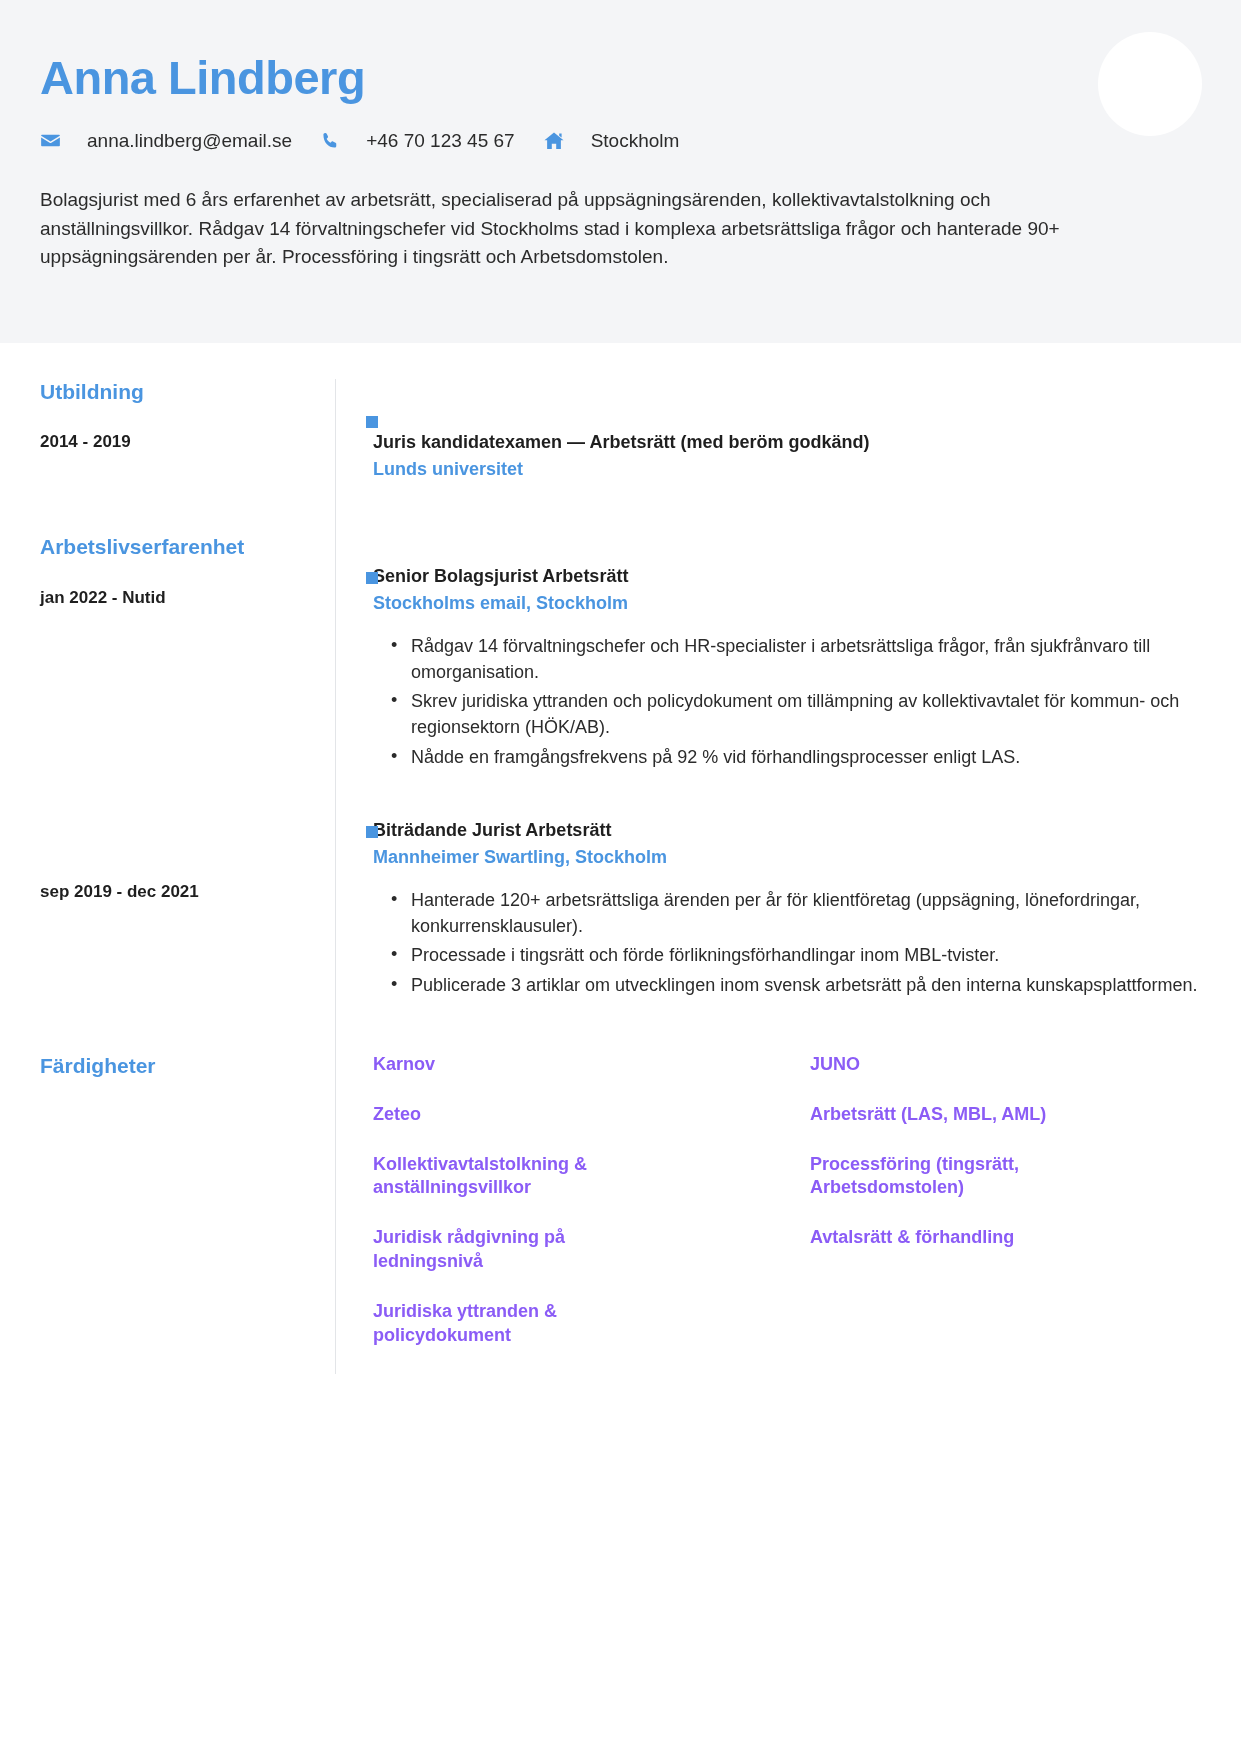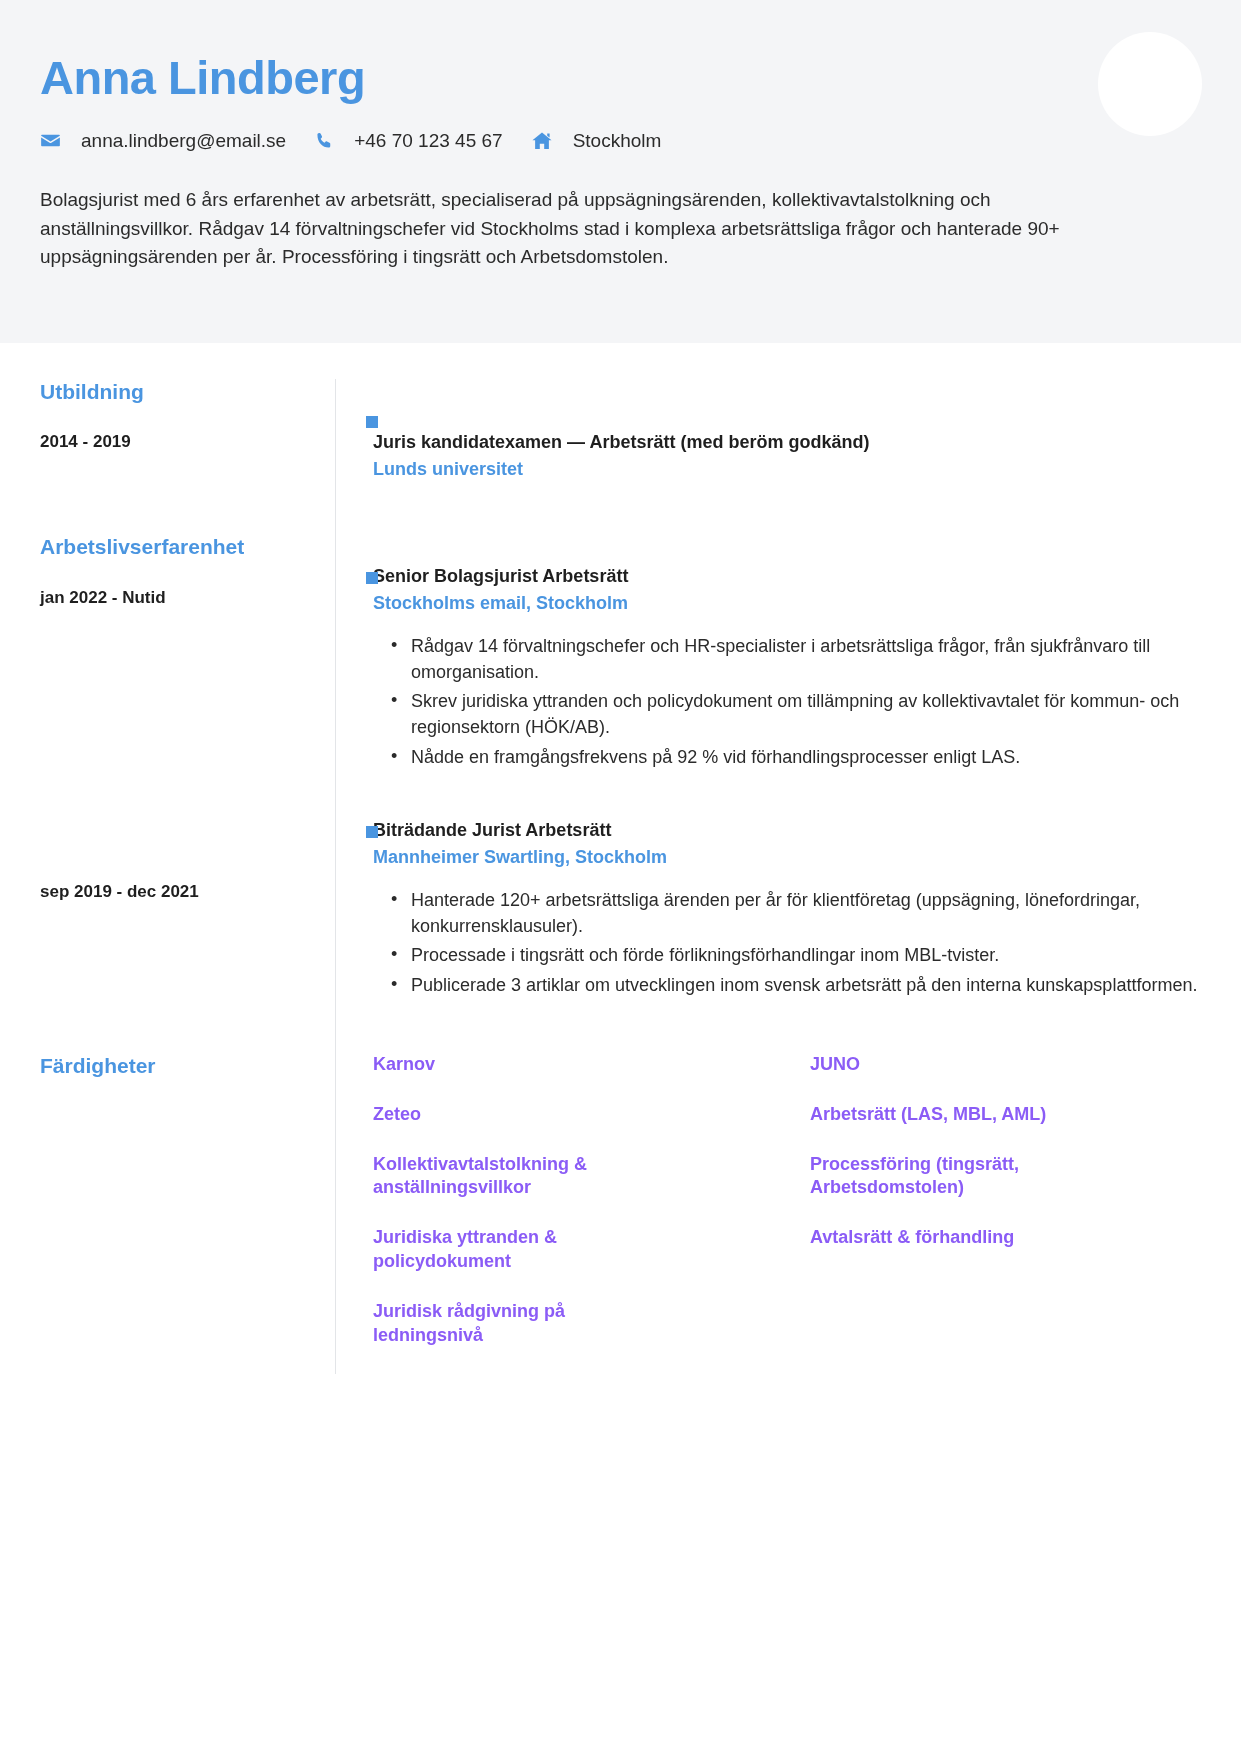--- a/index.html
+++ b/index.html
@@ -35,21 +35,21 @@
   .contact-row {
     display: flex;
     align-items: center;
     gap: 28px;
     margin-bottom: 34px;
   }
 
   .contact-item {
     display: flex;
     align-items: center;
-    gap: 20px;
+    gap: 26px;
     font-size: 19px;
     color: #2b2b2b;
   }
 
   .contact-item svg { display: block; flex: 0 0 auto; }
 
   .summary {
     font-size: 19px;
     line-height: 1.52;
     color: #2b2b2b;
@@ -282,22 +282,22 @@
     <div class="section sec-skills">
       <div class="col-left">
         <div class="section-title">Färdigheter</div>
       </div>
       <div class="col-right">
         <div class="skills-grid">
           <div class="skill-col">
             <div class="skill-item">Karnov</div>
             <div class="skill-item">Zeteo</div>
             <div class="skill-item">Kollektivavtalstolkning &amp; anställningsvillkor</div>
+            <div class="skill-item">Juridisk rådgivning på ledningsnivå</div>
             <div class="skill-item">Juridiska yttranden &amp; policydokument</div>
-            <div class="skill-item">Juridisk rådgivning på ledningsnivå</div>
           </div>
           <div class="skill-col">
             <div class="skill-item">JUNO</div>
             <div class="skill-item">Arbetsrätt (LAS, MBL, AML)</div>
             <div class="skill-item">Processföring (tingsrätt, Arbetsdomstolen)</div>
             <div class="skill-item">Avtalsrätt &amp; förhandling</div>
           </div>
         </div>
       </div>
     </div>

